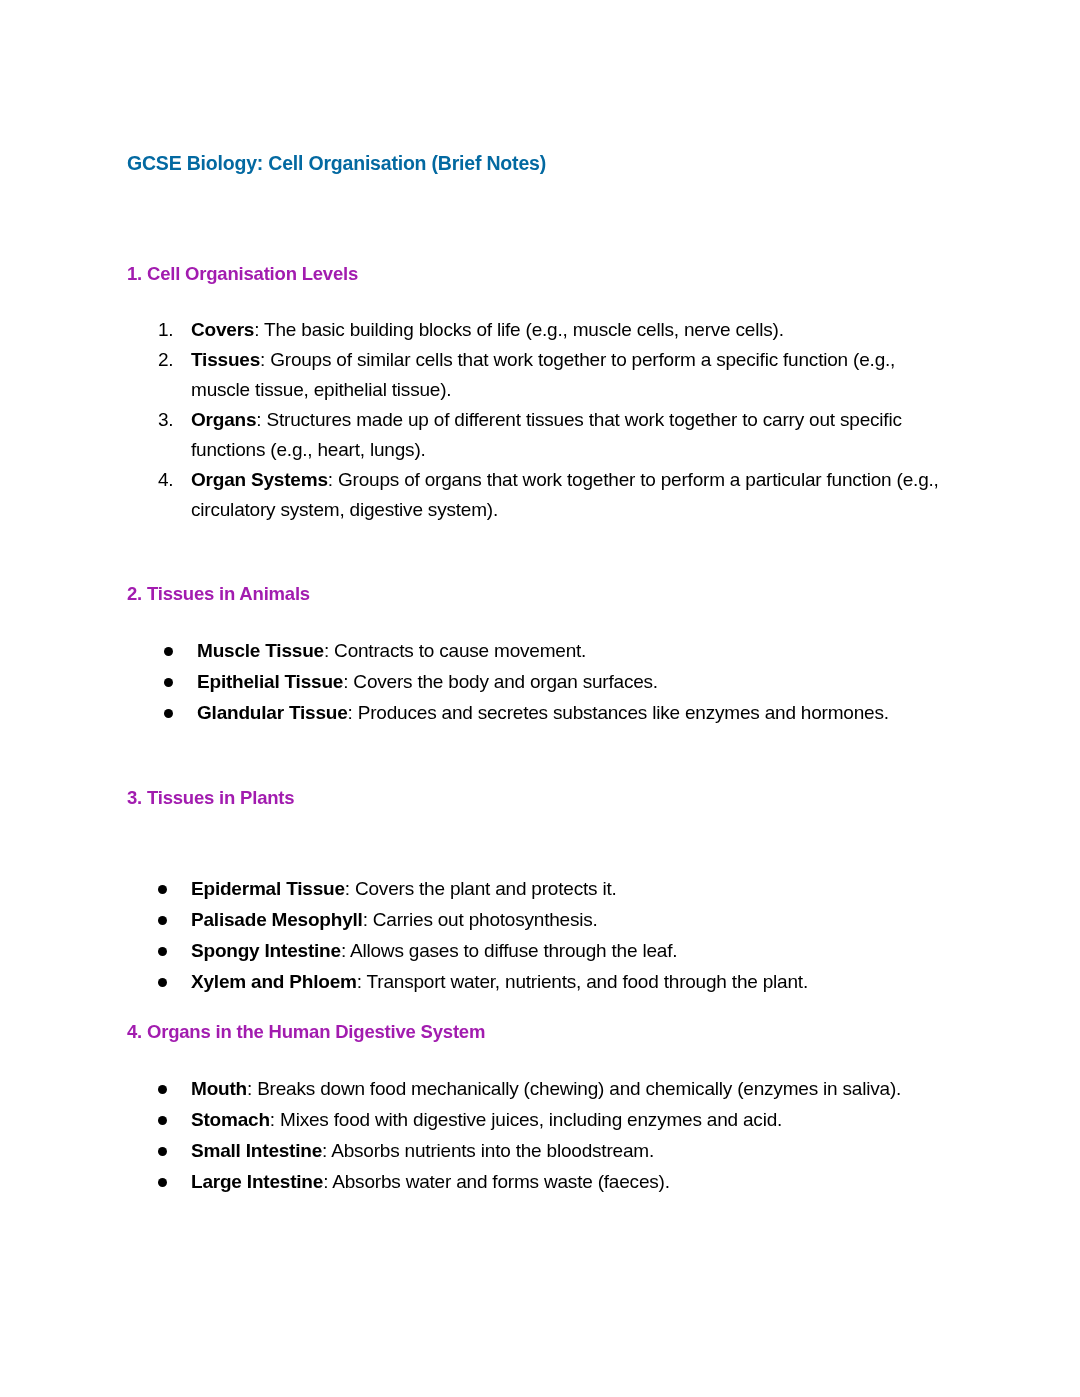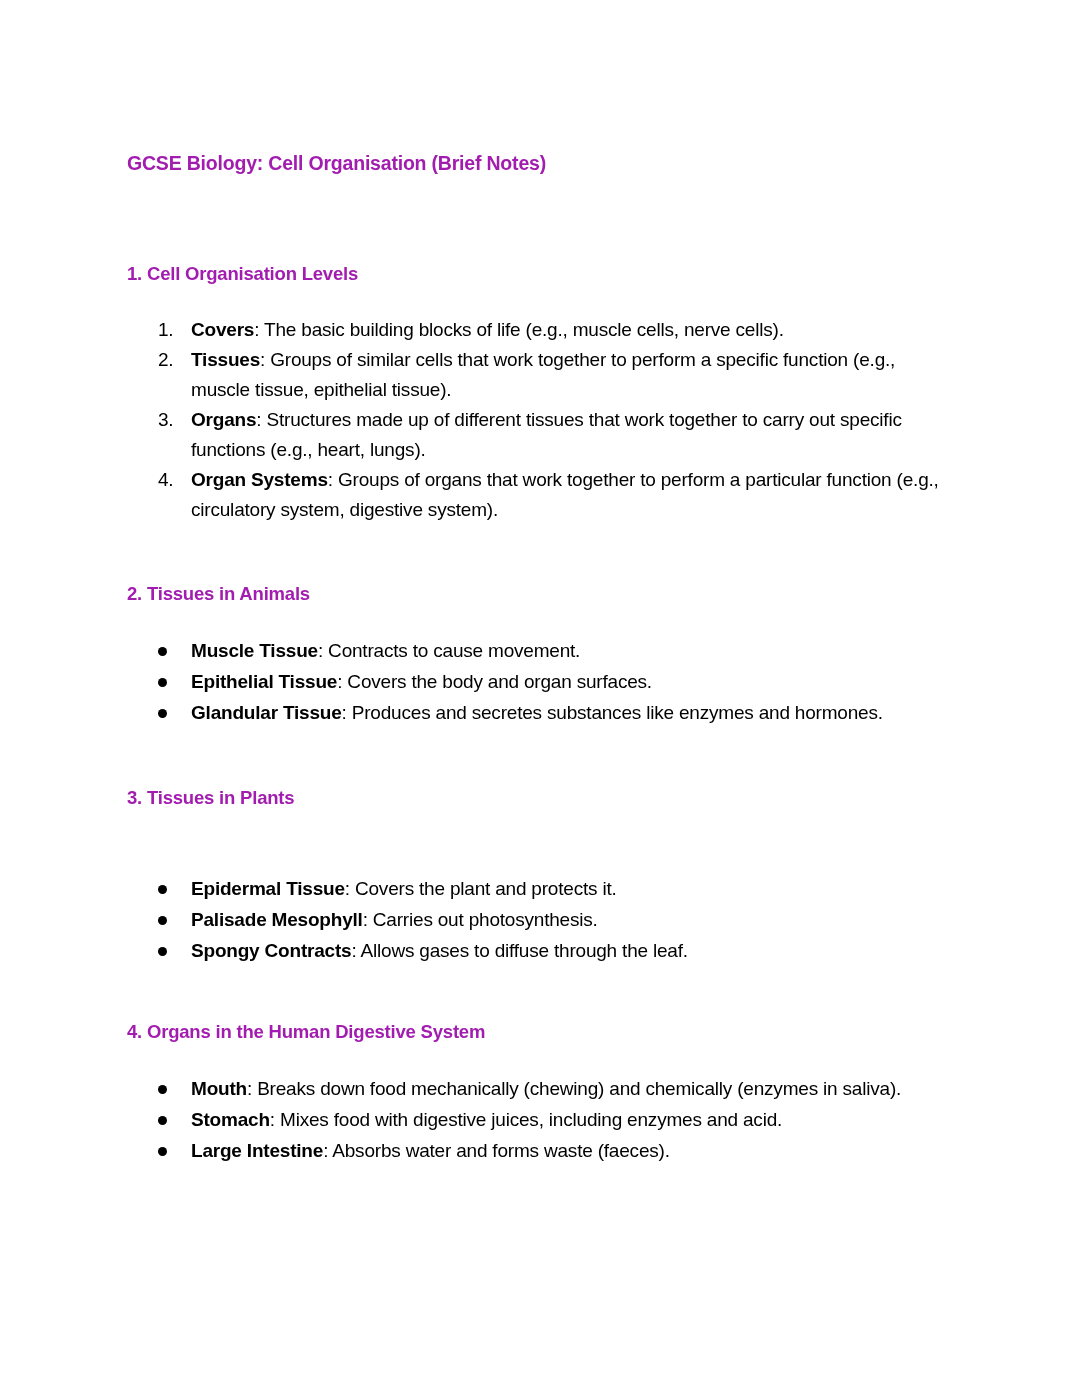--- a/index.html
+++ b/index.html
@@ -1,19 +1,19 @@
 <!DOCTYPE html>
 <html><head>
 <meta charset="utf-8">
 <style>
   html, body { margin: 0; padding: 0; background: #ffffff; }
   body { width: 1080px; height: 1397px; position: relative; overflow: hidden;
          font-family: "Liberation Sans", sans-serif; color: #000; }
   .page { position: absolute; left: 0; top: 0; width: 1080px; height: 1397px; }
-  .title { position: absolute; left: 127px; top: 152px; font-size: 19.5px; font-weight: bold; color: #a21caf; white-space: nowrap; letter-spacing: -0.2px; }
+  .title { position: absolute; left: 127px; top: 152px; font-size: 19.5px; font-weight: bold; color: #0369a1; white-space: nowrap; letter-spacing: -0.2px; }
   .heading { position: absolute; left: 127px; font-size: 18.5px; font-weight: bold; color: #a21caf; white-space: nowrap; letter-spacing: -0.2px; }
   .list { position: absolute; left: 0; margin: 0; padding: 0; list-style: none; }
   .item { position: relative; font-size: 19px; line-height: 30px; padding-left: 191px; width: 760px; letter-spacing: -0.2px; }
   .marker { position: absolute; left: 158px; top: 0; }
   .bullet { position: absolute; left: 158px; top: 12px; width: 9px; height: 9px; border-radius: 50%; background: #000; }
   .term { font-weight: bold; }
   .b-item { position: relative; font-size: 19px; line-height: 31px; padding-left: 191px; white-space: nowrap; letter-spacing: -0.2px; }
 </style>
 </head>
 <body>
@@ -36,21 +36,21 @@
       <span class="marker">3.</span>
       <span class="term">Organs</span><span>: Structures made up of different tissues that work together to carry out specific functions (e.g., heart, lungs).</span>
     </li>
     <li class="item">
       <span class="marker">4.</span>
       <span class="term">Organ Systems</span><span>: Groups of organs that work together to perform a particular function (e.g., circulatory system, digestive system).</span>
     </li>
   </ol>
 
   <div class="heading" style="top:583px;">2. Tissues in Animals</div>
-  <ul class="list" style="top:635px;">
+  <ul class="list" style="top:635px;padding-left:6px;">
     <li class="b-item">
       <span class="bullet"></span>
       <span class="term">Muscle Tissue</span><span>: Contracts to cause movement.</span>
     </li>
     <li class="b-item">
       <span class="bullet"></span>
       <span class="term">Epithelial Tissue</span><span>: Covers the body and organ surfaces.</span>
     </li>
     <li class="b-item">
       <span class="bullet"></span>
@@ -63,33 +63,41 @@
     <li class="b-item">
       <span class="bullet"></span>
       <span class="term">Epidermal Tissue</span><span>: Covers the plant and protects it.</span>
     </li>
     <li class="b-item">
       <span class="bullet"></span>
       <span class="term">Palisade Mesophyll</span><span>: Carries out photosynthesis.</span>
     </li>
     <li class="b-item">
       <span class="bullet"></span>
-      <span class="term">Spongy Contracts</span><span>: Allows gases to diffuse through the leaf.</span>
+      <span class="term">Spongy Intestine</span><span>: Allows gases to diffuse through the leaf.</span>
+    </li>
+    <li class="b-item">
+      <span class="bullet"></span>
+      <span class="term">Xylem and Phloem</span><span>: Transport water, nutrients, and food through the plant.</span>
     </li>
   </ul>
 
   <div class="heading" style="top:1021px;">4. Organs in the Human Digestive System</div>
   <ul class="list" style="top:1073px;">
     <li class="b-item">
       <span class="bullet"></span>
       <span class="term">Mouth</span><span>: Breaks down food mechanically (chewing) and chemically (enzymes in saliva).</span>
     </li>
     <li class="b-item">
       <span class="bullet"></span>
       <span class="term">Stomach</span><span>: Mixes food with digestive juices, including enzymes and acid.</span>
     </li>
     <li class="b-item">
       <span class="bullet"></span>
+      <span class="term">Small Intestine</span><span>: Absorbs nutrients into the bloodstream.</span>
+    </li>
+    <li class="b-item">
+      <span class="bullet"></span>
       <span class="term">Large Intestine</span><span>: Absorbs water and forms waste (faeces).</span>
     </li>
   </ul>
 
 </div>
 
 </body></html>

